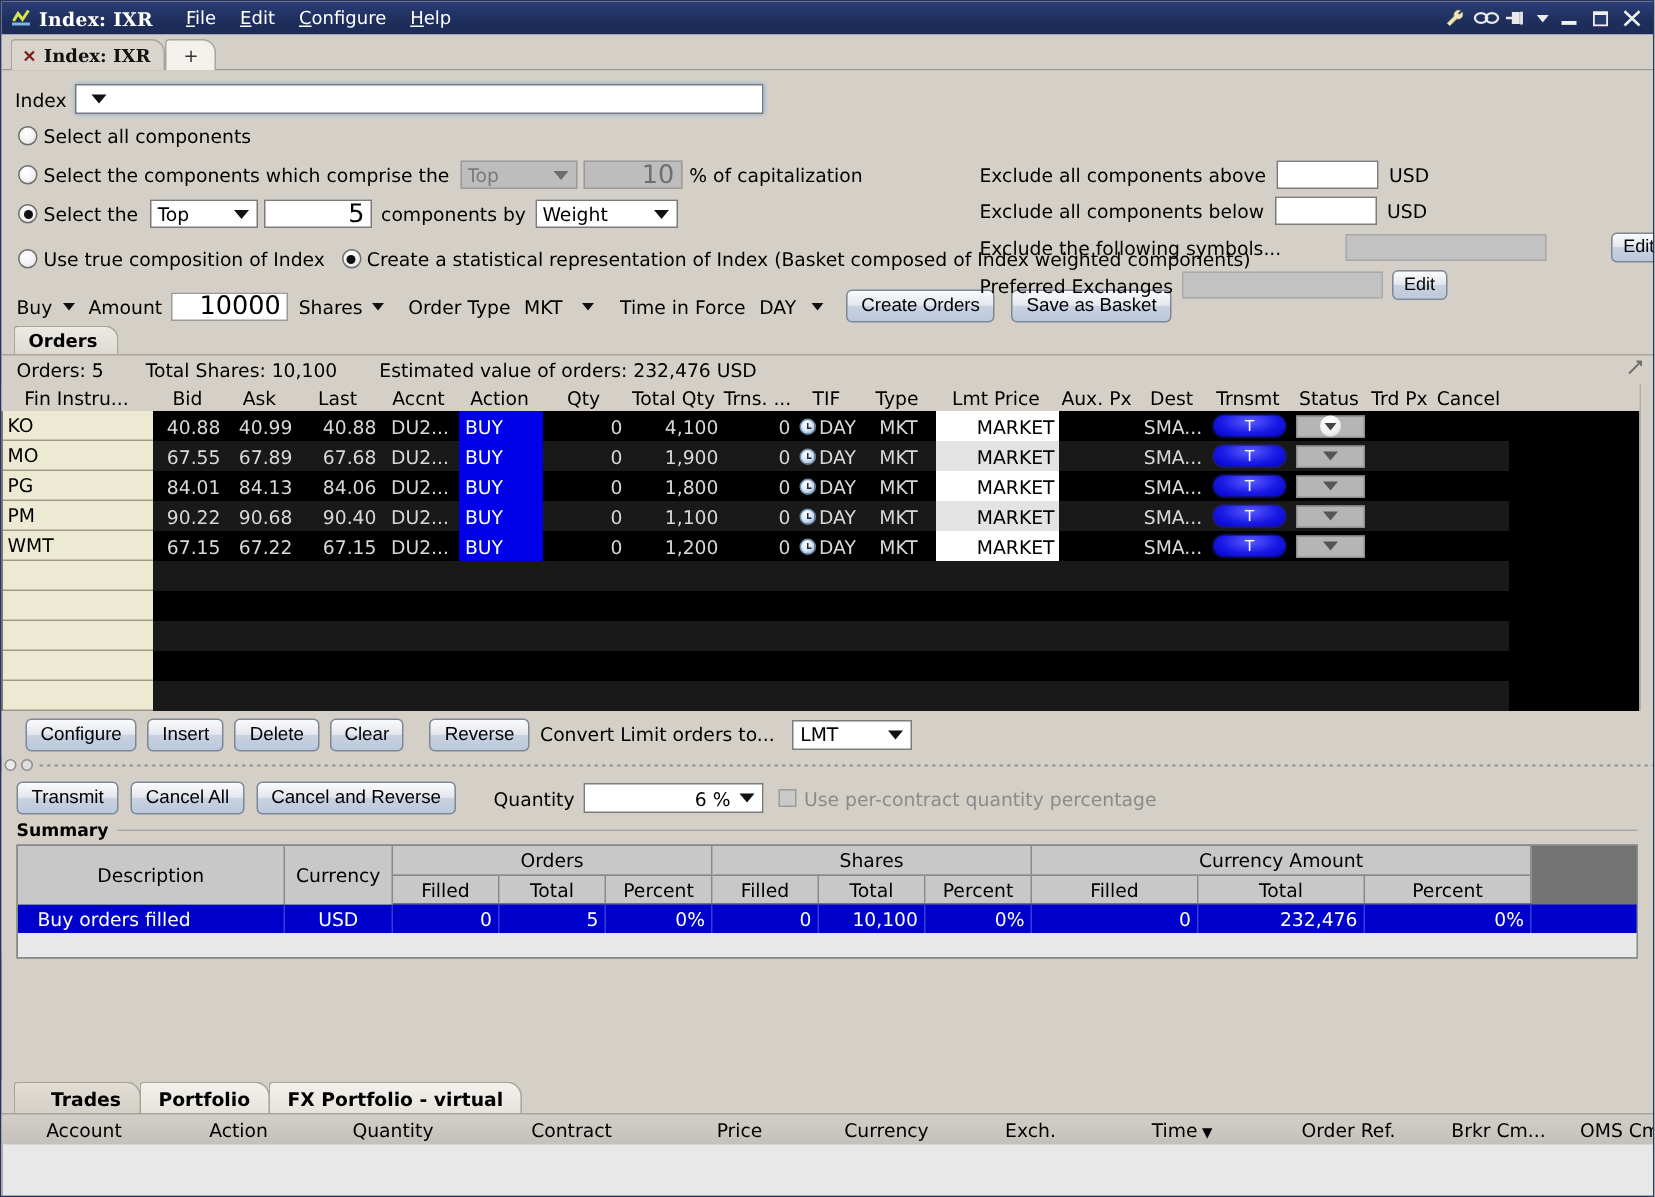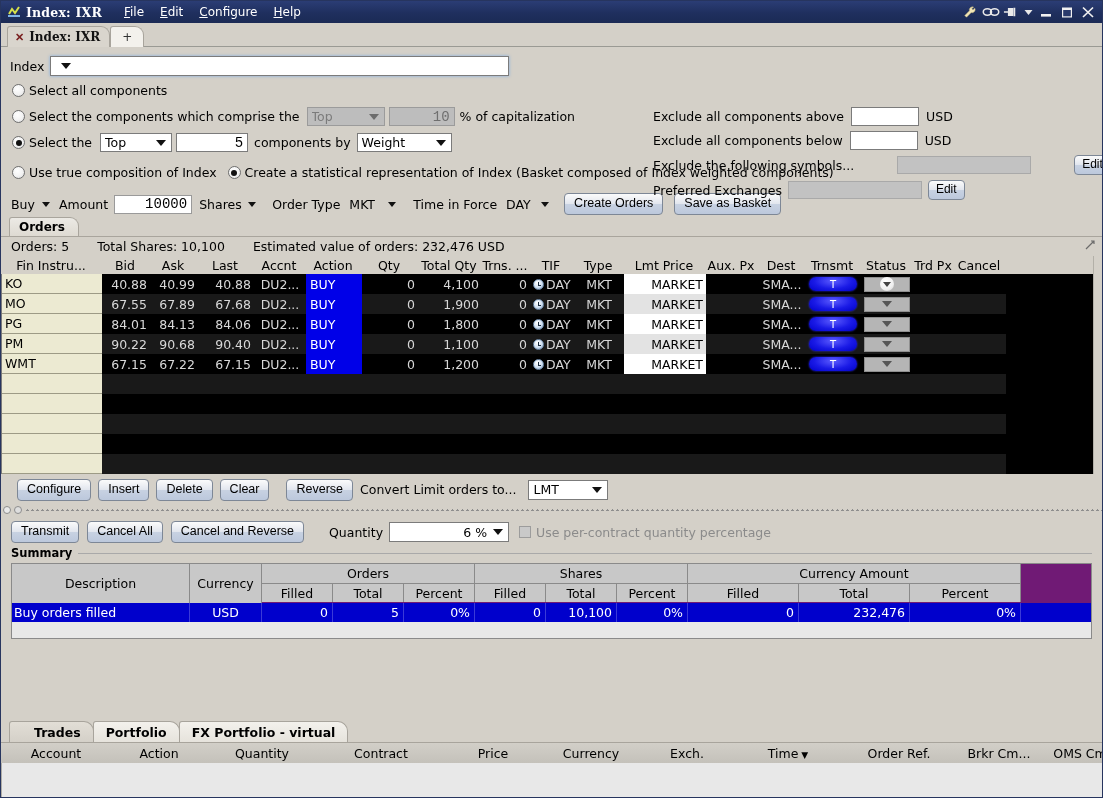--- a/index.html
+++ b/index.html
@@ -91,21 +91,21 @@
     border-left: 5px solid transparent; border-right: 5px solid transparent;
     border-top: 6px solid #111; flex: none;
   }
   .combo.disabled { background: #bdbdbd; color: #7b7b7b; border-color:#9b9b9b;}
   .combo.disabled .arrow { border-top-color: #6d6d6d; }
   .combo.noborder { border: none; background: #ffffff; }
 
   .txtfield {
     background: #ffffff; border: 1px solid #7b7b7b; height: 20px;
     display:flex; align-items:center; justify-content: flex-end;
-    padding: 4px 4px; font-size: 14px; color: #000; font-family: Liberation Mono, monospace;
+    padding: 4px 4px; font-size: 17px; color: #000;
   }
   .txtfield.disabled { background:#bdbdbd; color:#6f6f6f; border-color:#9b9b9b;}
   .txtfield.grayblank { background:#c2c2c2; border:1px solid #a9a9a9; }
 
   .btn {
     background: linear-gradient(to bottom,#fbfbfb 0%,#e2e6ee 48%,#c8d2e2 50%,#bcc8dc 100%);
     border: 1px solid #7d8796; border-radius: 4px;
     padding: 2px 9px 3px; font-size: 12.5px; color: #000;
     white-space: nowrap; line-height: 15px;
   }
@@ -184,32 +184,32 @@
     position:relative;
   }
   .clockico:before {
     content:""; position:absolute; left:4px; top:2px; width:1px; height:4px; background:#1a2b3d;
   }
   .clockico:after {
     content:""; position:absolute; left:4px; top:5px; width:3px; height:1px; background:#1a2b3d;
   }
 
   
-  .sumtbl { border:1px solid #8a8a8a; background:#701a75; }
+  .sumtbl { border:1px solid #8a8a8a; background:#737373; }
   .sumtbl .sr { display:flex; }
   .sumtbl .sc {
     border-right:1px solid #8a8a8a; display:flex; align-items:center;
     justify-content:center; font-size:12.5px; color:#000; overflow:hidden; white-space:nowrap;
   }
   .sumtbl .hdr1 { background:#c8c8c8; height:19px; }
   .sumtbl .hdr2 { background:#c8c8c8; height:19px; border-top:1px solid #8a8a8a; }
   .sumtbl .datarow { height:19px; background:#0000cc; }
   .sumtbl .datarow .sc { color:#fff; border-right:1px solid #3a3ad8; }
   .sumtbl .sc.num { justify-content:flex-end; padding-right:4px;}
-  .sumtbl .sc.left { justify-content:flex-start; padding-left:2px;}
+  .sumtbl .sc.left { justify-content:flex-start; padding-left:13px;}
 
   
   .btabs { display:flex; align-items:flex-end; padding-left:8px; height:22px;}
   .btab {
     height:21px; display:flex;align-items:center; padding:0 12px;
     background: linear-gradient(to bottom,#f3f1ec,#e6e3dc);
     border:1px solid #a8a49c; border-bottom:none; border-radius:3px 10px 0 0;
     font-weight:bold; font-size:12.5px; color:#000; margin-right:-1px;
   }
   .btab.active { background: linear-gradient(to bottom,#e2ded6,#d4d0c8); padding-left: 24px; }

